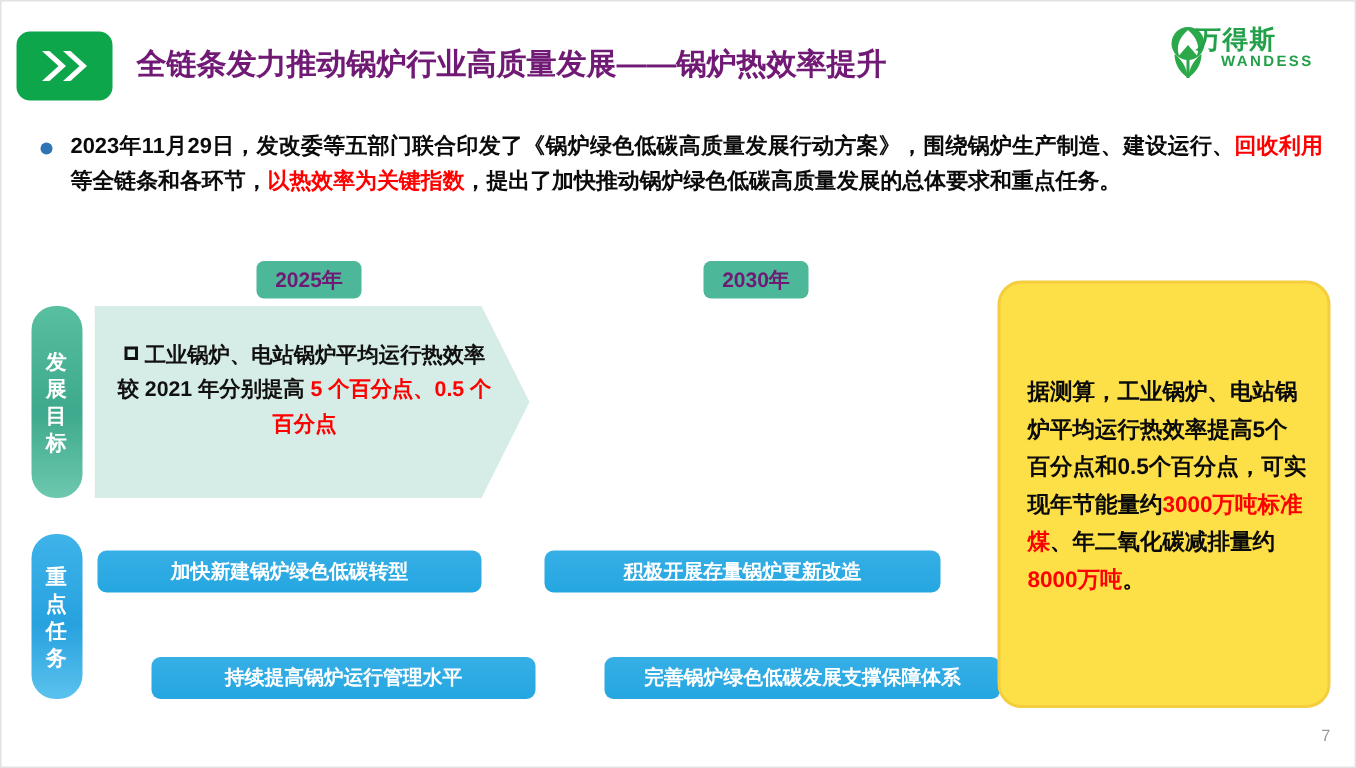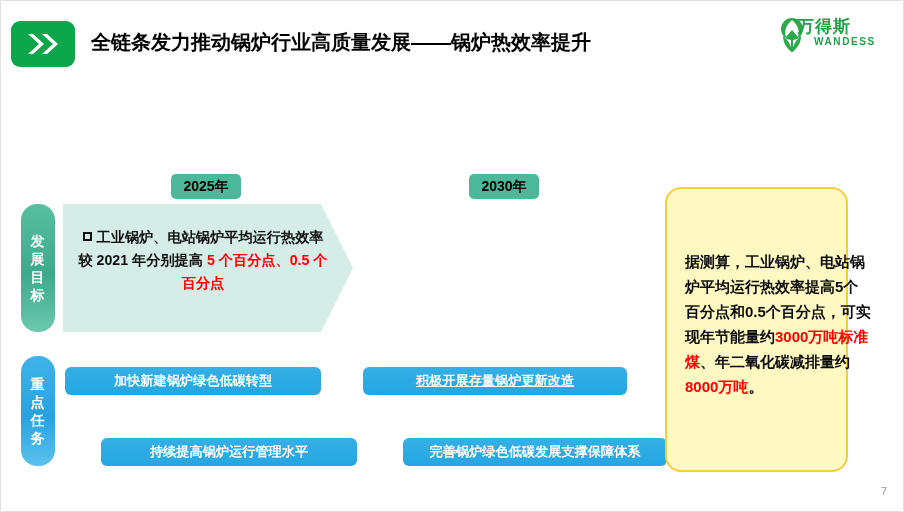--- a/index.html
+++ b/index.html
@@ -19,21 +19,21 @@
   
   .header { position:absolute; left:0; top:0; width:904px; height:74px; }
   .chev-badge {
     position:absolute; left:10px; top:20px; width:64px; height:46px;
     background:#0EA64A; border-radius:9px;
     display:flex; align-items:center; justify-content:center;
   }
   .chev-badge svg { display:block; }
   .slide-title {
     position:absolute; left:90px; top:28px;
-    font-size:20px; font-weight:bold; color:#000000;
+    font-size:20px; font-weight:bold; color:#701a75;
     letter-spacing:0px; white-space:nowrap;
   }
   .logo { position:absolute; right:10px; top:14px; width:120px; height:44px; }
   .logo-mark { position:absolute; left:0; top:2px; width:34px; height:36px; }
   .logo-cn {
     position:absolute; left:22px; top:0px;
     font-size:17px; font-weight:bold; color:#22A04A; letter-spacing:1px;
   }
   .logo-en {
     position:absolute; left:39px; top:21px;
@@ -50,21 +50,21 @@
     margin-left:20px;
     font-size:14.6px; font-weight:bold; color:#0b0b0b;
     line-height:23px; text-align:justify;
   }
   .para-text .red { color:#FF0000; }
 
   
   .year-badge {
     position:absolute; height:25px; min-width:70px;
     background:#4CB899; border-radius:5px;
-    color:#000000; font-size:14px; font-weight:bold;
+    color:#701a75; font-size:14px; font-weight:bold;
     display:flex; align-items:center; justify-content:center;
     padding:0 10px;
   }
   .year-1 { left:170px; top:173px; }
   .year-2 { left:468px; top:173px; }
 
   
   .vlabel {
     position:absolute; width:34px; border-radius:16px;
     color:#ffffff; font-size:14px; font-weight:bold;
@@ -108,22 +108,22 @@
     display:flex; align-items:center; justify-content:center;
     padding:4px 10px; white-space:nowrap;text-align:center;
   }
   .task-1 { left:64px;  top:366px; width:256px; }
   .task-2 { left:362px; top:366px; width:264px;text-decoration:underline; }
   .task-3 { left:64px;  top:437px; width:256px;margin-left:36px; }
   .task-4 { left:362px; top:437px; width:264px;margin-left:40px; }
 
   
   .callout {
-    position:absolute; left:664px; top:186px; width:183px; height:285px;
-    background:#fef9c3; border:2px solid #F4CE3E; border-radius:16px;
+    position:absolute; left:664px; top:186px; width:222px; height:285px;
+    background:#fde047; border:2px solid #F4CE3E; border-radius:16px;
   }
   .callout-text {
     position:absolute; left:18px; top:60px; width:188px;
     font-size:15px; font-weight:bold; color:#0b0b0b; line-height:25px;
   }
   .callout-text .red { color:#FF0000; }
 
   
   .page-num {
     position:absolute; right:16px; bottom:14px;
@@ -155,20 +155,24 @@
           <path d="M17 35 C11 31 8 25 8 19 C12 22 16 27 17 35 Z" fill="#2BA84A"></path>
           <path d="M17 35 C23 31 26 25 26 19 C22 22 18 27 17 35 Z" fill="#2BA84A"></path>
           <rect x="16" y="17" width="2" height="18" fill="#2BA84A"></rect>
         </svg>
       </div>
       <div class="logo-cn">万得斯</div>
       <div class="logo-en">WANDESS</div>
     </div>
   </div>
 
+  <div class="para-wrap">
+    <div class="para-bullet"></div>
+    <div class="para-text"><span>2023年11月29日，发改委等五部门联合印发了《锅炉绿色低碳高质量发展行动方案》，围绕锅炉生产制造、建设运行、</span><span class="red">回收利用</span><span>等全链条和各环节，</span><span class="red">以热效率为关键指数</span><span>，提出了加快推动锅炉绿色低碳高质量发展的总体要求和重点任务。</span></div>
+  </div>
 
   <div class="year-badge year-1">2025年</div>
   <div class="year-badge year-2">2030年</div>
 
   <div class="vlabel vlabel-goals">
     <span>发</span>
     <span>展</span>
     <span>目</span>
     <span>标</span>
   </div>

